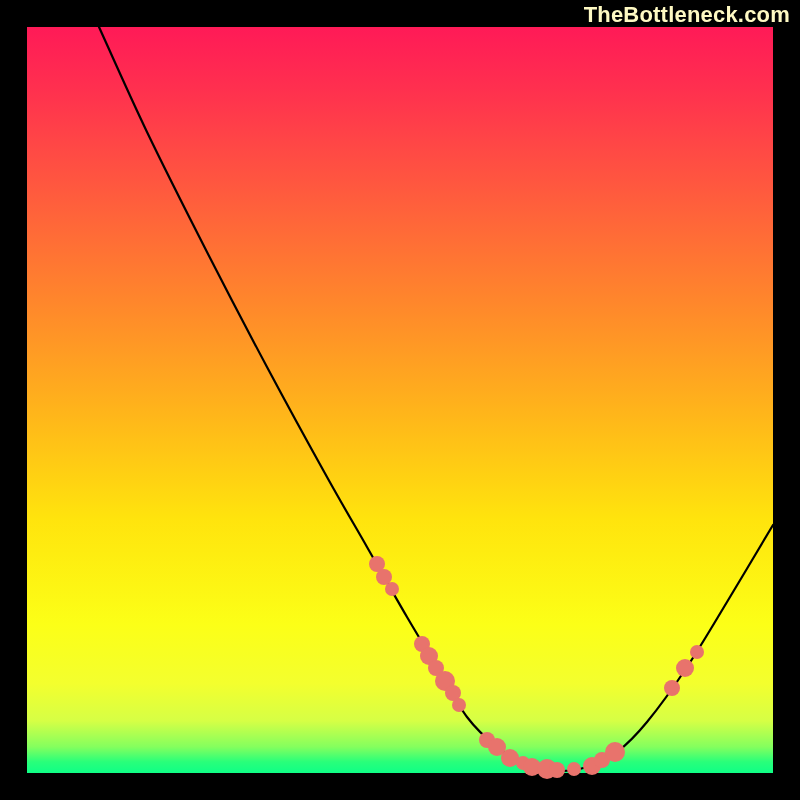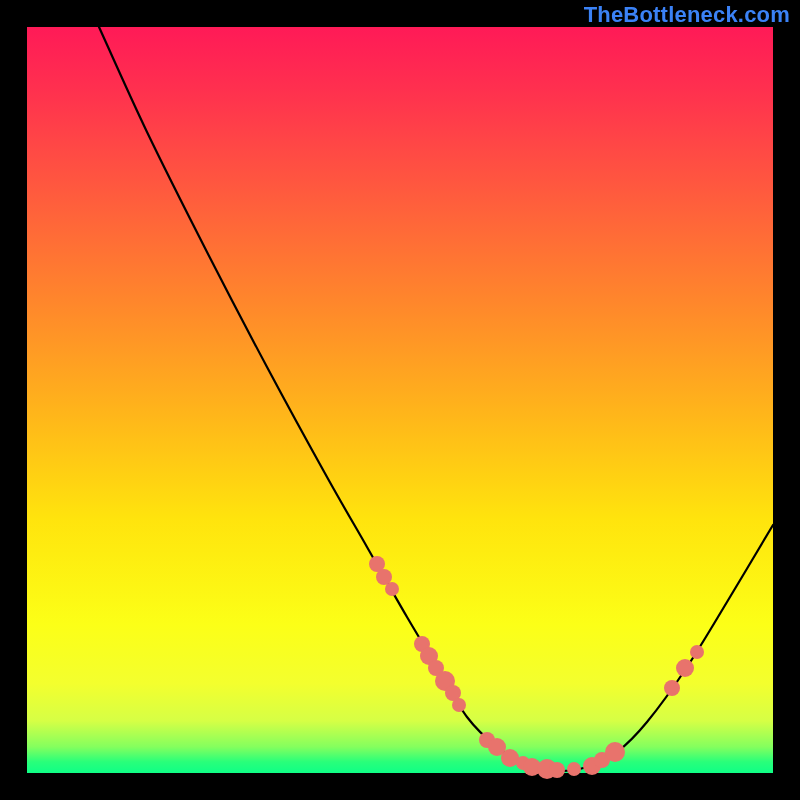--- a/index.html
+++ b/index.html
@@ -14,21 +14,21 @@
   .frame {
     position: relative;
     width: 800px;
     height: 800px;
     background: #000;
   }
   .watermark {
     position: absolute;
     top: 2px;
     right: 10px;
-    color: #3b82f6;
+    color: #fef9c3;
     font-size: 22px;
     font-weight: 600;
     letter-spacing: 0.2px;
     user-select: none;
   }
   .plot {
     position: absolute;
     left: 27px;
     top: 27px;
     width: 746px;

